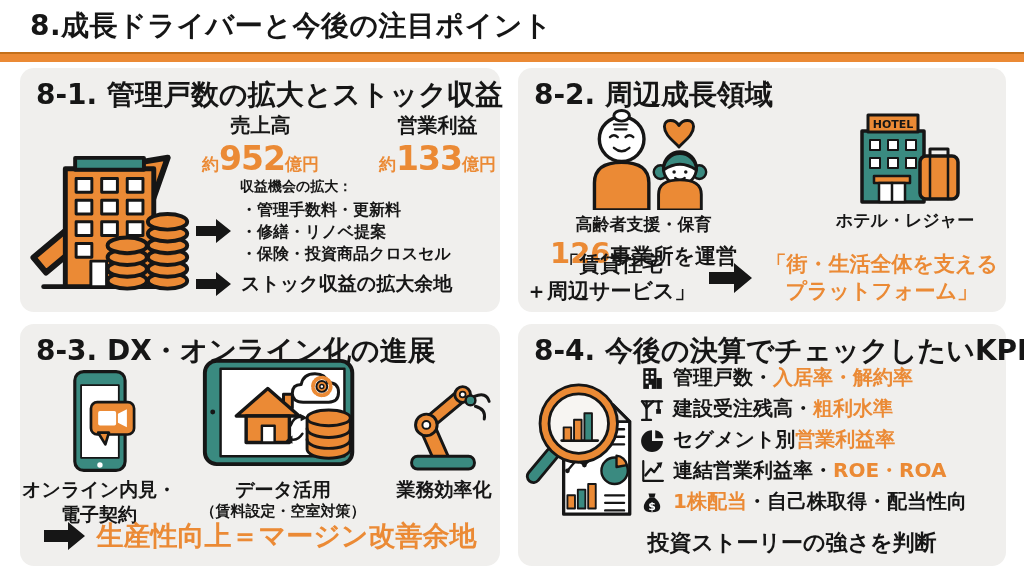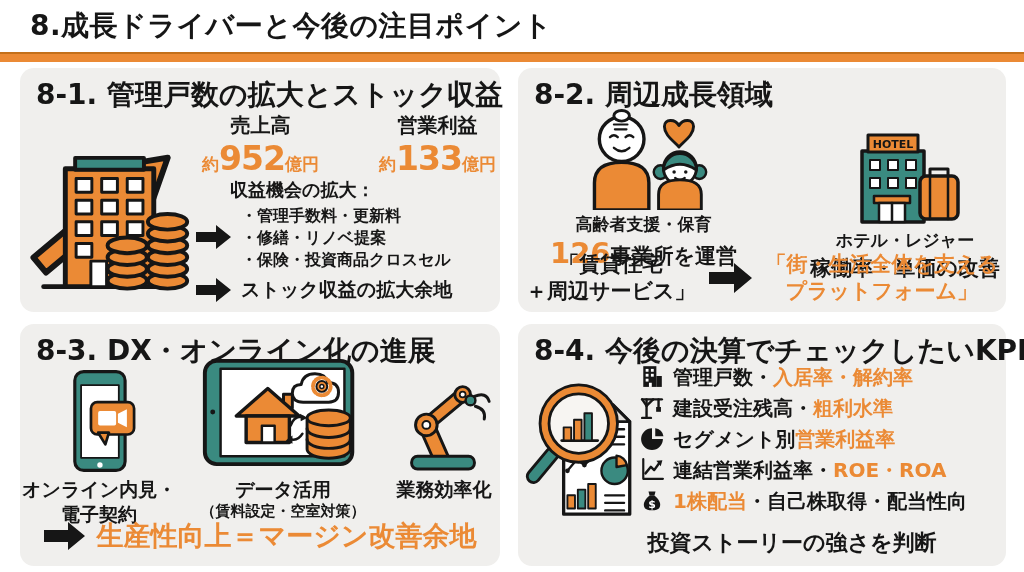--- a/index.html
+++ b/index.html
@@ -23,50 +23,50 @@
   svg{display:block}
   svg *{stroke-linejoin:round;stroke-linecap:round}
   
   #p1 .big-icon{position:absolute;left:6px;top:46px}
   #p1 .metrics{position:absolute;left:176px;top:44px;width:306px;display:flex;justify-content:space-between;padding:0 6px}
   .metric{text-align:center}
   .m-label{font-size:20px;font-weight:800}
   .m-approx,.m-unit{font-size:17px;font-weight:800;color:var(--accent)}
   .m-num{font-size:33px;font-weight:800;color:var(--accent);letter-spacing:-1px}
   #p1 .opp{position:absolute;left:176px;top:110px;width:300px}
-  .opp-h{font-size:18px;font-weight:800;margin-left:34px;margin-bottom:3px}
+  .opp-h{font-size:14px;font-weight:800;margin-left:44px;margin-bottom:3px}
   .opp-row{display:flex;gap:9px;align-items:flex-start}
   .opp-row .arrow-wrap{margin-top:20px}
   .bullets{font-size:16px;font-weight:800;line-height:22px}
   .opp-row2{display:flex;gap:9px;align-items:center;margin-top:6px}
   .concl1{font-size:19px;font-weight:800}
   
   .col{position:absolute;text-align:center}
   #p2 .col-left{left:28px;top:38px;width:195px}
-  #p2 .col-right{left:292px;top:54px;width:190px}
+  #p2 .col-right{left:292px;top:34px;width:190px}
   .icon-wrap{height:104px;display:flex;align-items:flex-end;justify-content:center}
   .col-label{font-size:17px;font-weight:800;margin-top:3px}
   .count-line{font-size:21px;font-weight:800}
   .count-num{font-size:29px;color:var(--accent)}
   .col-desc{font-size:21px;font-weight:800;margin-top:2px}
   #p2 .flow{position:absolute;left:0;right:0;bottom:7px;display:flex;align-items:center;justify-content:center;gap:13px}
   .flow-from{font-size:21px;font-weight:800;line-height:27px;text-align:center}
   .flow-to{font-size:21px;font-weight:800;line-height:27px;text-align:center;color:var(--accent)}
   
   #p3 .cols{position:absolute;left:0;top:42px;width:100%;display:flex;justify-content:space-between;padding:0 2px}
   .dcol{display:flex;flex-direction:column;align-items:center;text-align:center}
   .dcol .icon-wrap{height:108px}
   .dcol-label{font-size:19px;font-weight:800;line-height:25px;margin-top:3px}
   .dcol-sub{font-size:15px;font-weight:800}
   #p3 .flow{position:absolute;left:0;right:0;bottom:12px;display:flex;justify-content:center;align-items:center;gap:11px}
   .concl3{font-size:27px;font-weight:700;color:var(--accent)}
   
   #p4 .big-icon{position:absolute;left:6px;top:42px}
   #p4 .kpis{position:absolute;left:122px;top:40px;display:flex;flex-direction:column;gap:4px}
-  .kpi{display:flex;gap:9px}
+  .kpi{display:flex;align-items:center;gap:9px}
   .kpi-text{font-size:20px;font-weight:800;white-space:nowrap}
   .concl4{position:absolute;left:60px;right:0;bottom:8px;text-align:center;font-size:22px;font-weight:800}
 </style>
 </head>
 <body>
 
 <div class="title">8.成長ドライバーと今後の注目ポイント</div>
 <div class="divider"></div>
 
 <div class="panel" id="p1">
@@ -186,21 +186,20 @@
         <rect class="fa si" stroke-width="2.5" x="26" y="66" width="36" height="7"></rect>
         <rect class="fw si" stroke-width="2.5" x="31" y="73" width="26" height="19"></rect>
         <line class="si" x1="44" y1="73" x2="44" y2="92" stroke-width="2.5"></line>
         <path class="fn si" stroke-width="3" d="M 82 46 v -7 h 18 v 7"></path>
         <rect class="fa si" stroke-width="3.5" x="72" y="46" width="38" height="43" rx="6"></rect>
         <line class="si" x1="82" y1="46" x2="82" y2="89" stroke-width="2.5"></line>
         <line class="si" x1="100" y1="46" x2="100" y2="89" stroke-width="2.5"></line>
       </svg>
     </div>
     <div class="col-label">ホテル・レジャー</div>
-    <div class="col-desc">稼働率・単価の改善</div>
   </div>
 
   <div class="flow">
     <div class="flow-from preline">「賃貸住宅
 ＋周辺サービス」</div>
     <span>
       <svg width="44" height="30" viewBox="0 0 44 30">
           <polygon class="fi" points="0,9 25,9 25,0 43,15 25,30 25,21 0,21"></polygon>
         </svg>
     </span>

